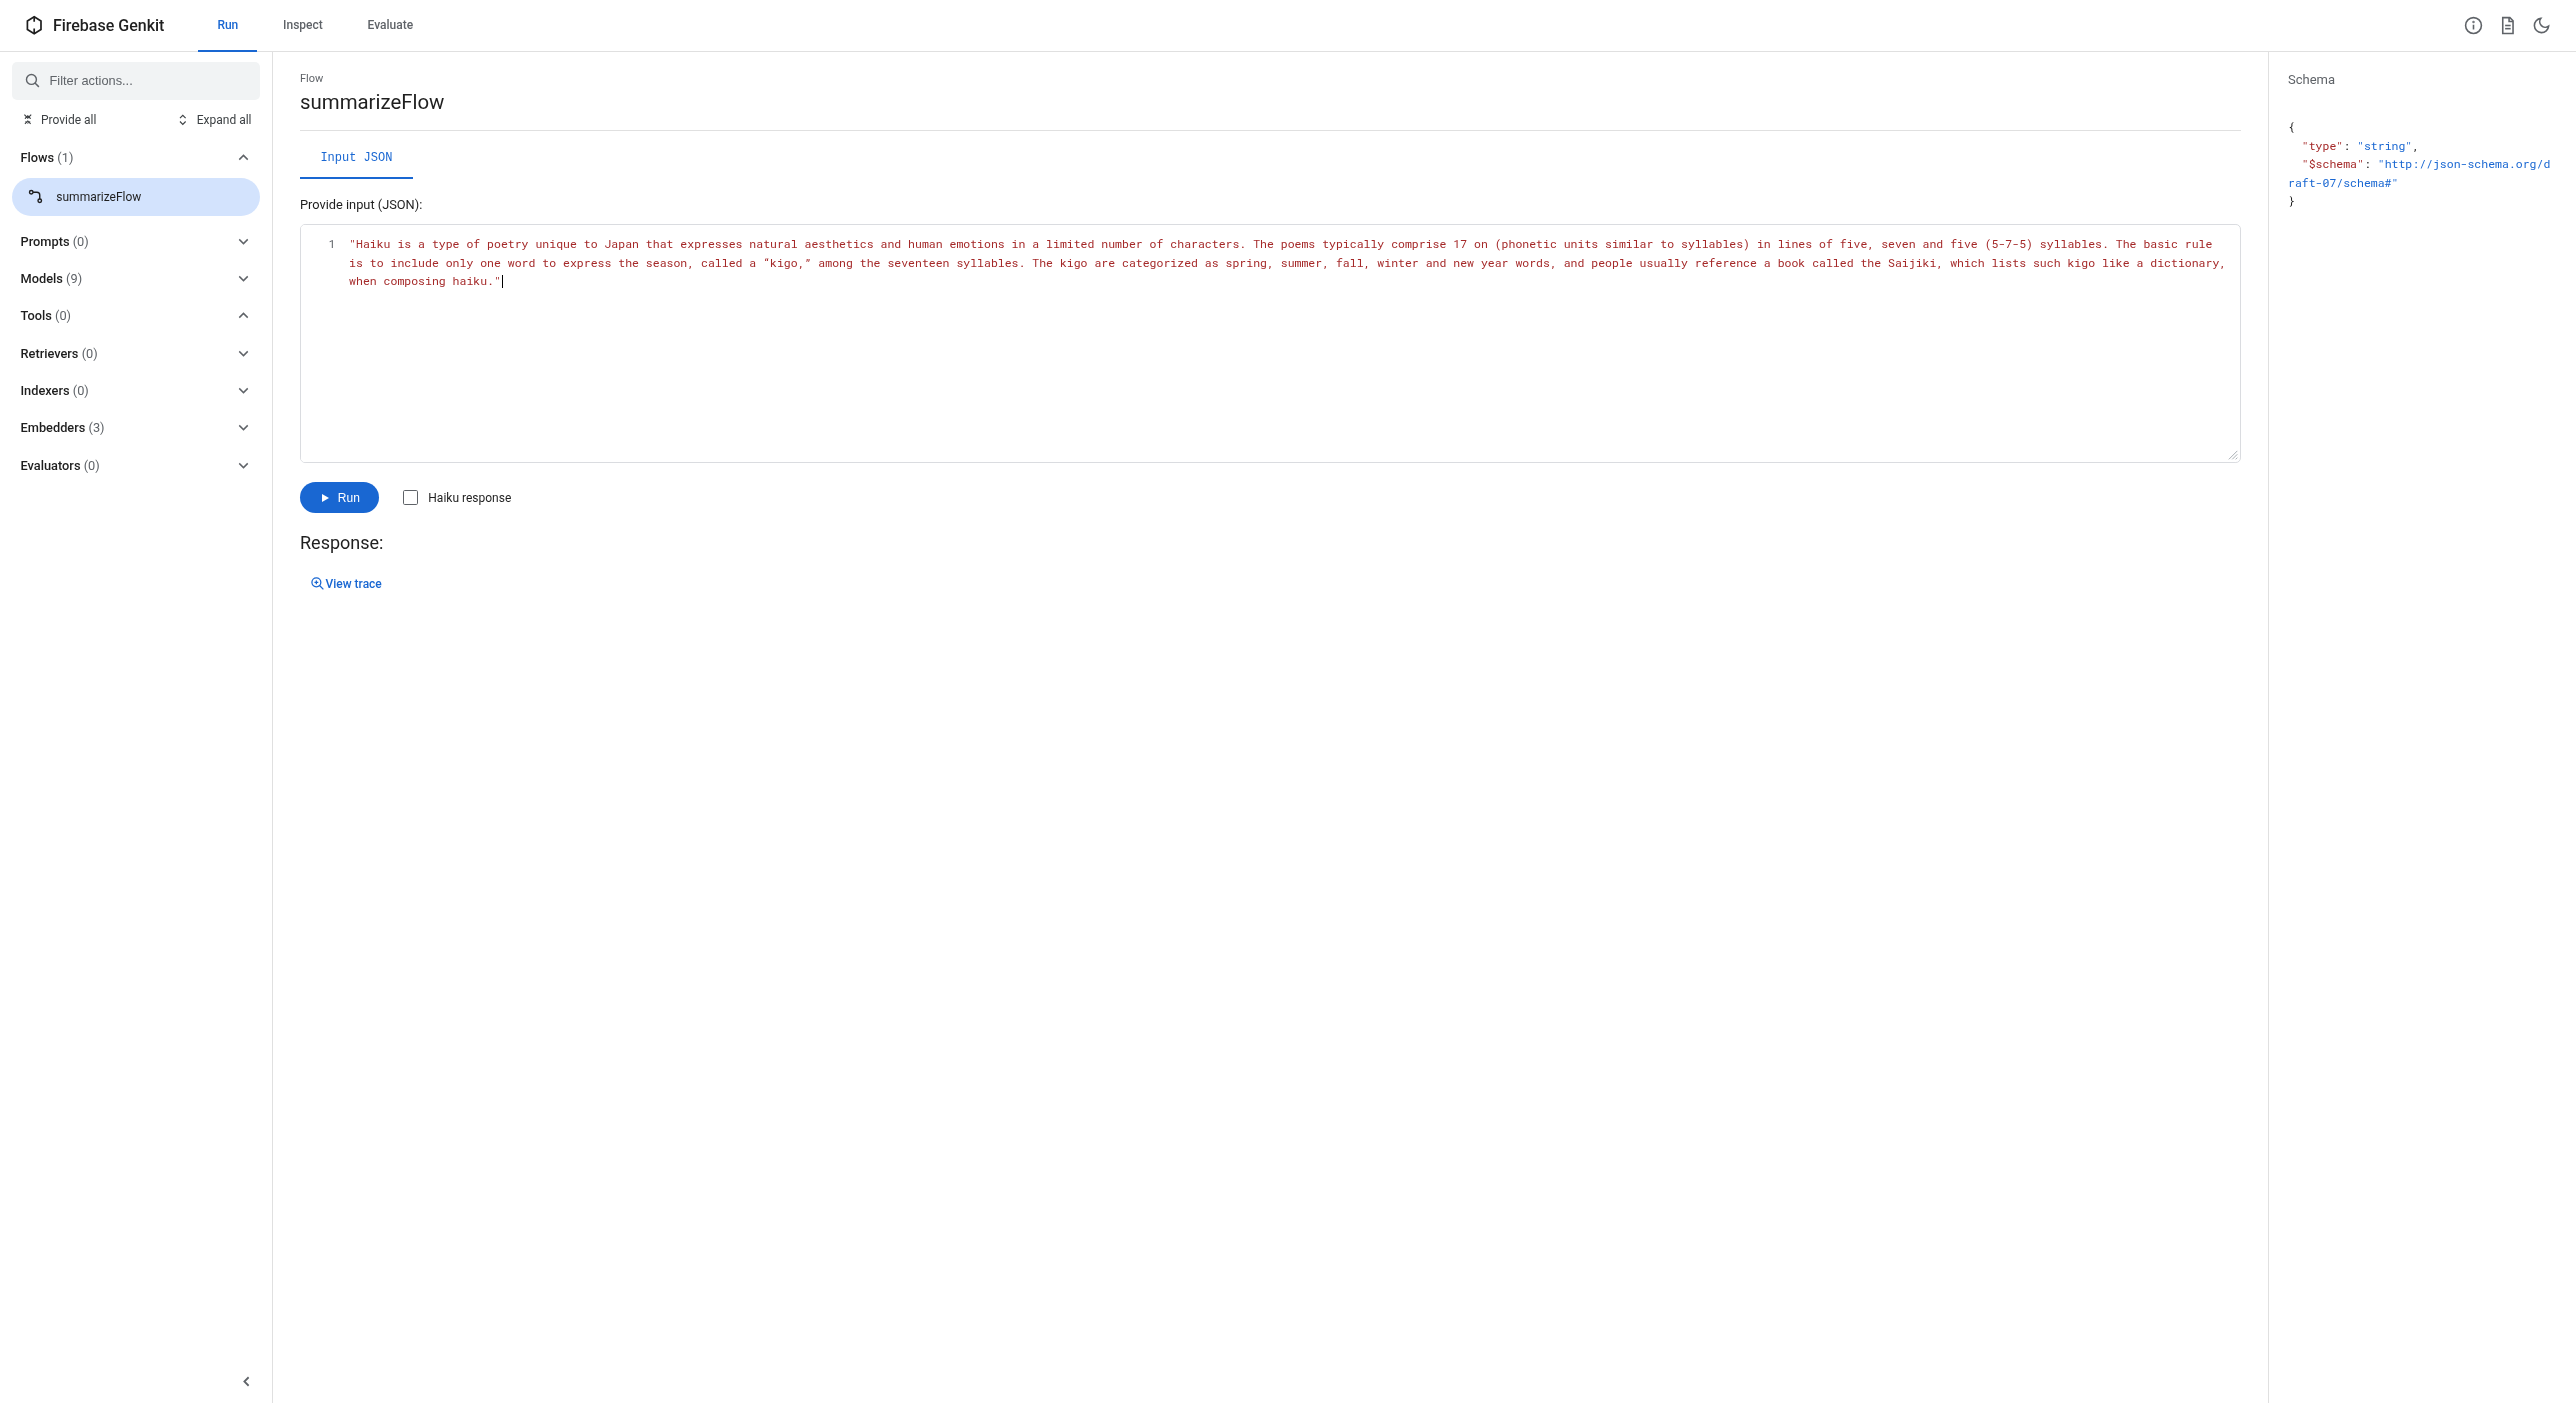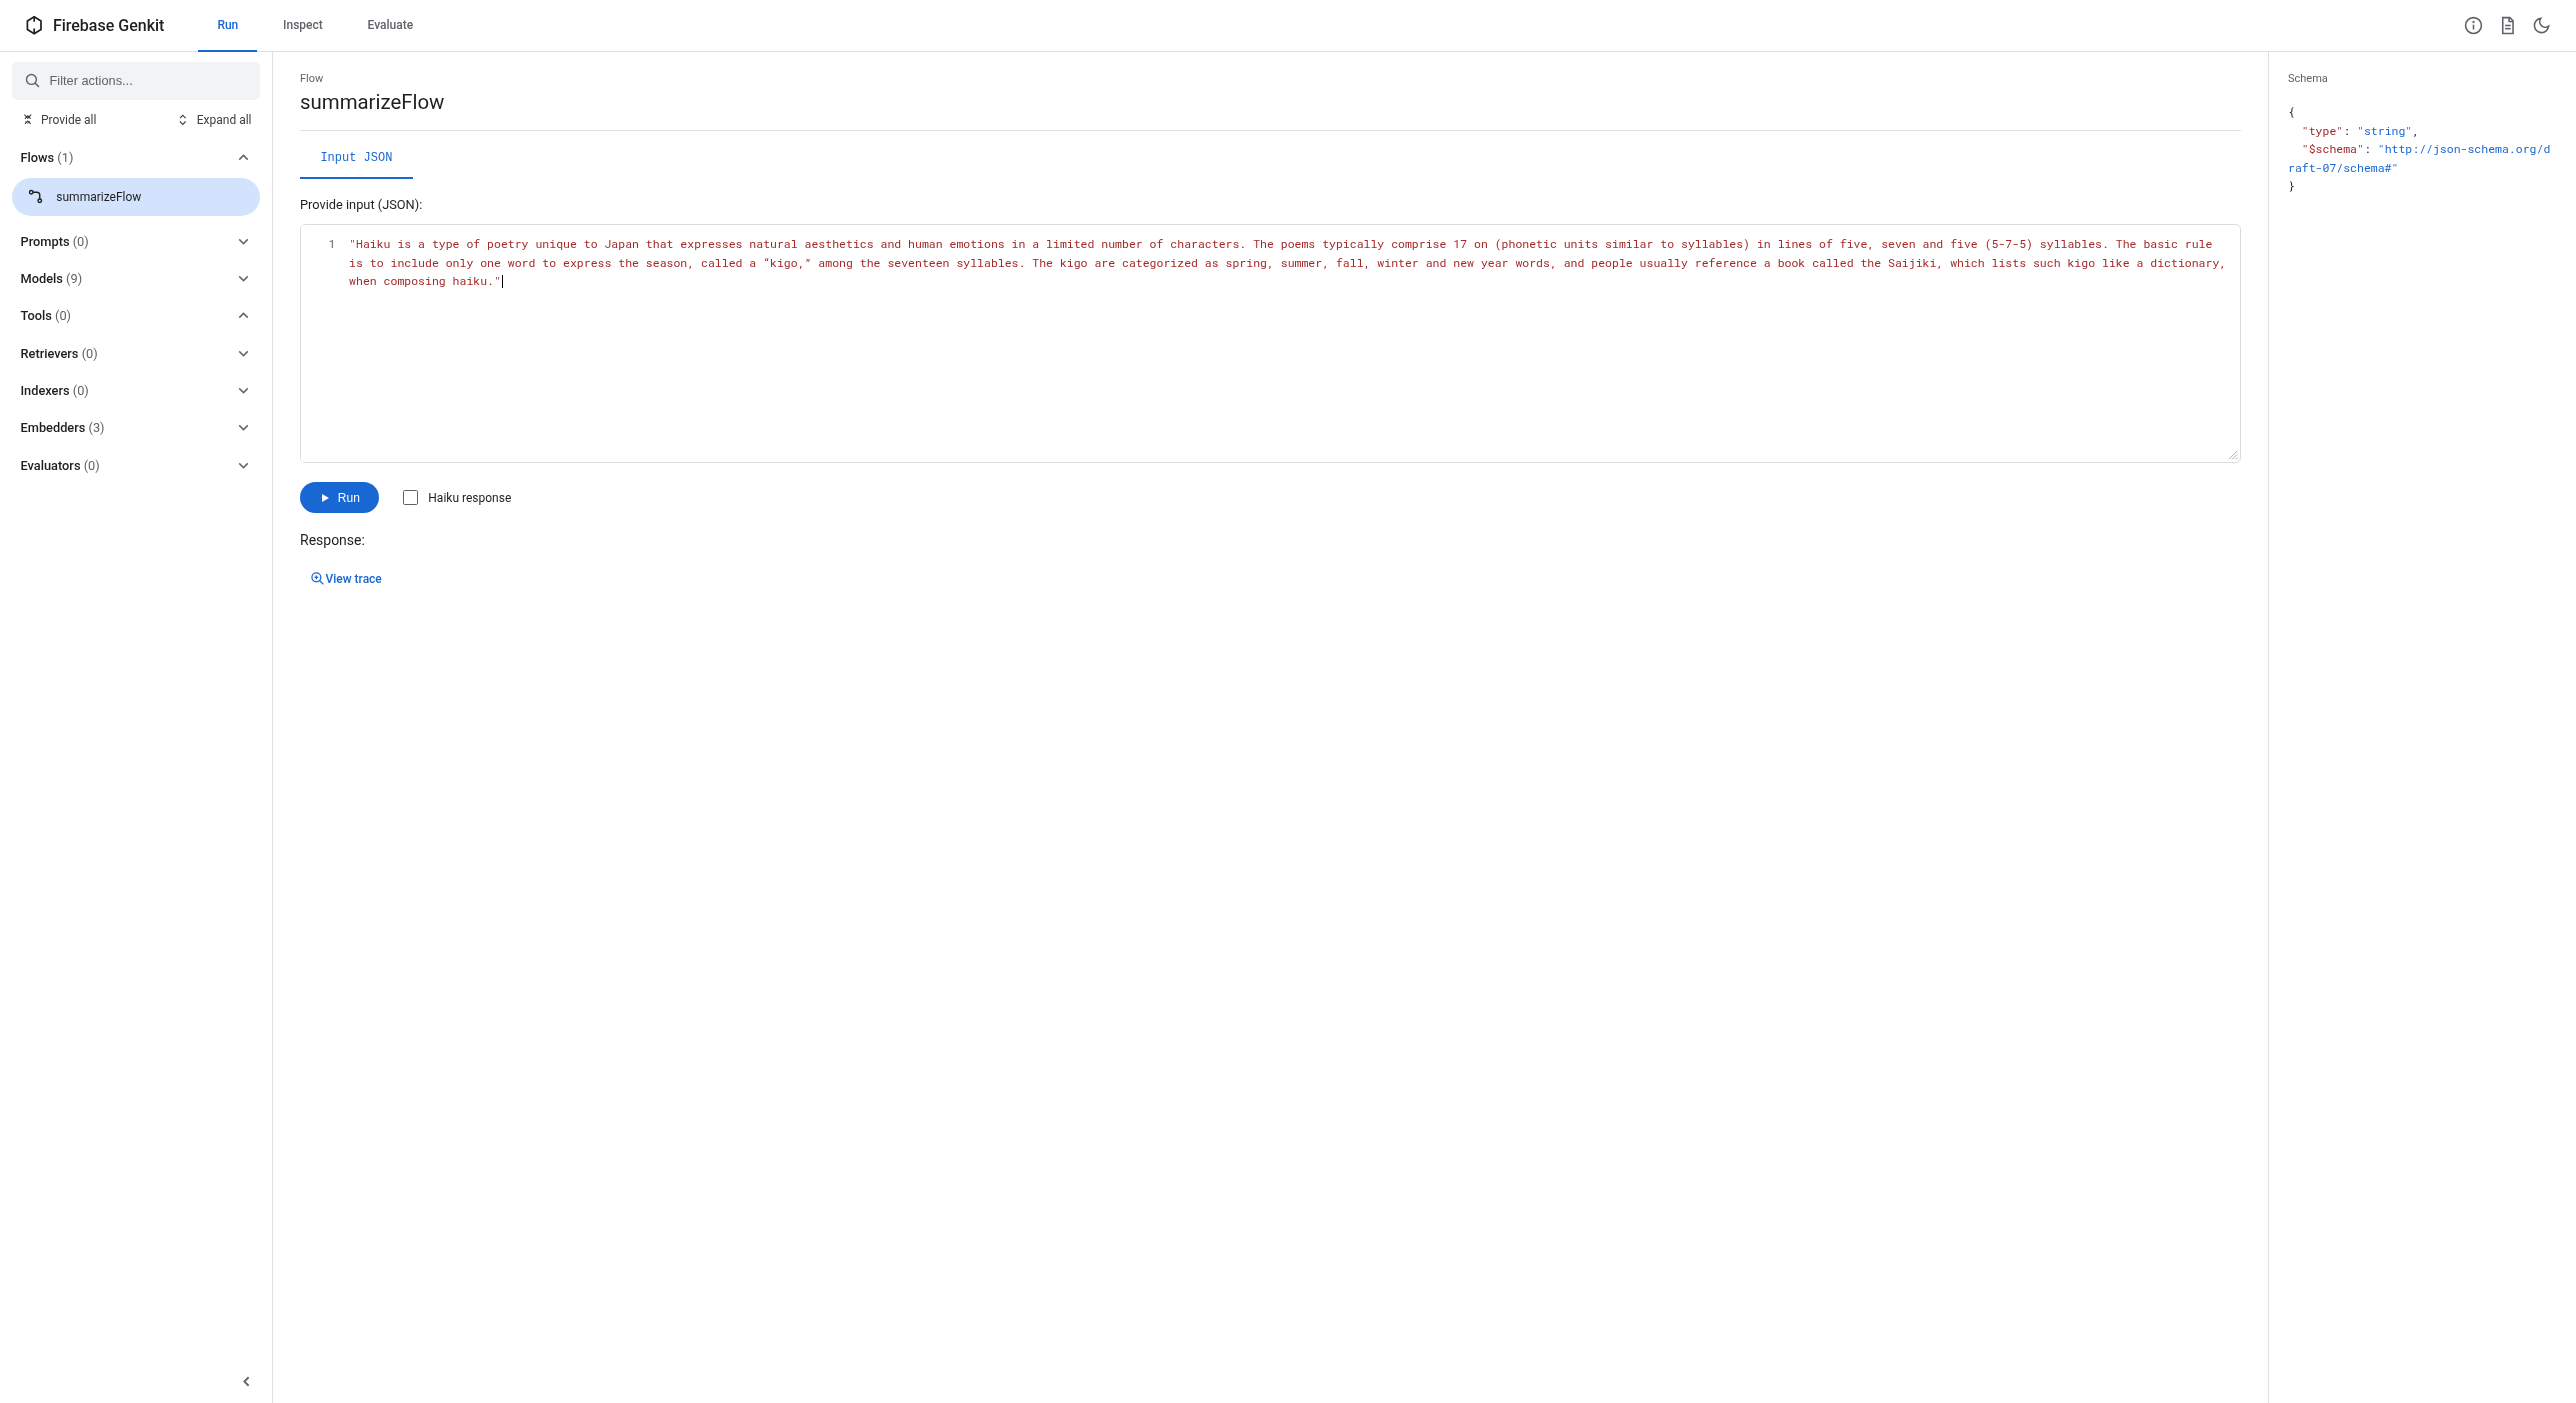--- a/index.html
+++ b/index.html
@@ -106,41 +106,41 @@
       display: flex; align-items: center; gap: 6.8px;
       background: #1967d2; color: #fff; border: none;
       border-radius: 17px; padding: 8.5px 19px;
       font-size: 12px; font-weight: 500; cursor: pointer;
     }
     .checkbox-row { display: flex; align-items: center; gap: 10.2px; cursor: pointer; }
     .checkbox {
       width: 15.3px; height: 15.3px; border: 1.7px solid #5f6368; border-radius: 1.7px;
     }
     
-    .response-label { font-size: 14px; margin-bottom: 18px; }
+    .response-label { font-size: 18px; margin-bottom: 18px; }
     .response-box {
       border: 0.9px solid #dadce0; border-radius: 5.1px;
       padding: 12px 13.6px;
       font-family: 'Roboto Mono', Menlo, Consolas, monospace;
       font-size: 11.5px; line-height: 1.6;
       position: relative;
       color: #3c4043;
     }
     .response-box .num { color: #1967d2; }
     .response-box .paren { color: #1967d2; }
     
     .view-trace {
       display: flex; align-items: center; gap: 0;
       color: #1967d2; font-size: 12px; font-weight: 500;
       margin-top: 17px; padding: 5.1px 10.2px; cursor: pointer;
     }
     
     
     .schema-panel { width: 307px; padding: 20.4px 19px; overflow-y: auto; }
-    .schema-title { font-size: 11px; color: #5f6368; margin-bottom: 18px; }
+    .schema-title { font-size: 13px; color: #5f6368; margin-bottom: 31px; }
     .schema-code {
       font-family: 'Roboto Mono', Menlo, Consolas, monospace;
       font-size: 11.5px; line-height: 1.6; white-space: pre-wrap; word-break: break-all;
     }
     .json-key { color: #a52929; }
     .json-str { color: #1967d2; }
     .json-punct { color: #1f1f1f; }
     
     svg { display: block; }
   </style>

